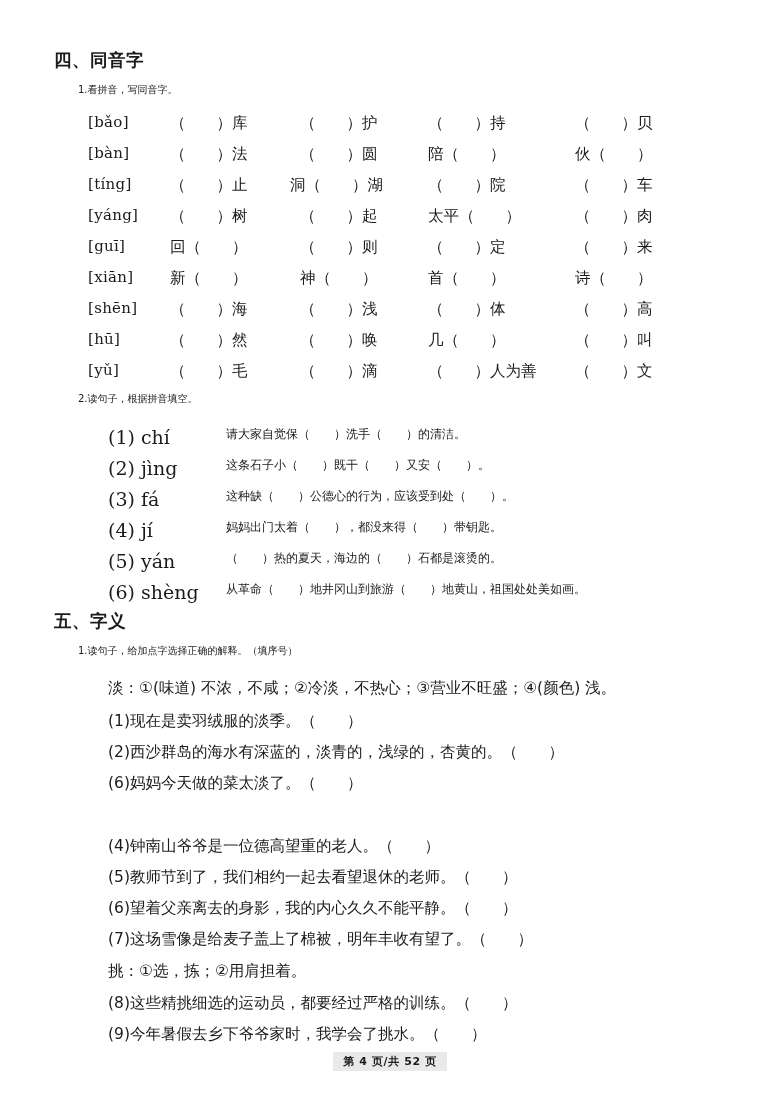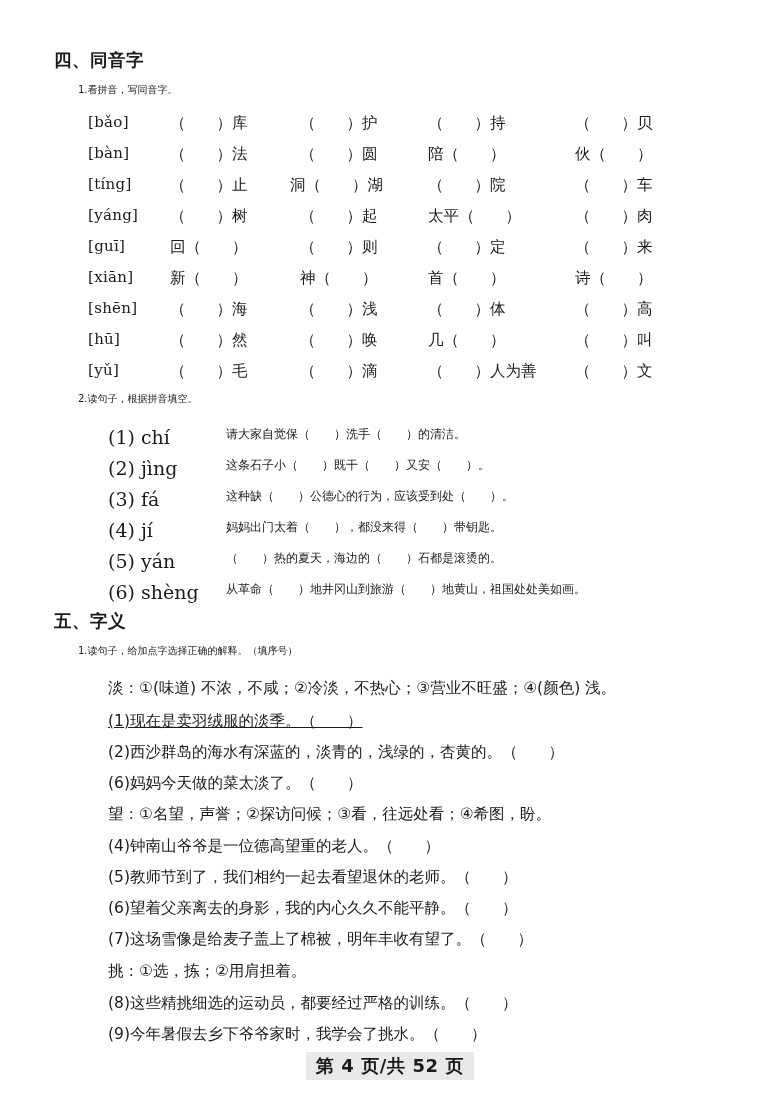--- a/index.html
+++ b/index.html
@@ -92,21 +92,21 @@
     white-space: nowrap;
   }
 
   
   .footer {
     position: absolute;
     left: 0;
     top: 1052px;
     width: 780px;
     text-align: center;
-    font-size: 18px;
+    font-size: 11px;
     font-weight: bold;
     letter-spacing: 0.6px;
   }
   .footer-inner {
     display: inline-block;
     padding: 2px 10px;
     background: #e9e9e9;
   }
 </style>
 </head>
@@ -207,24 +207,23 @@
   <div class="fb-row" style="top:581px;">
     <span class="fb-num">(6) shèng</span>
     <span class="fb-text">从革命（　　）地井冈山到旅游（　　）地黄山，祖国处处美如画。</span>
   </div>
 
   <div class="section-heading abs" style="left:54px; top:613px;">五、字义</div>
 
   <div class="sub-item abs" style="left:78px; top:646px;">1.读句子，给加点字选择正确的解释。（填序号）</div>
 
   <div class="mn-def" style="top:678px;">淡：①(味道) 不浓，不咸；②冷淡，不热心；③营业不旺盛；④(颜色) 浅。</div>
-  <div class="mn-sent" style="top:711px;text-decoration:underline;">(1)现在是卖羽绒服的淡季。（　　）</div>
+  <div class="mn-sent" style="top:711px;">(1)现在是卖羽绒服的淡季。（　　）</div>
   <div class="mn-sent" style="top:742px;">(2)西沙群岛的海水有深蓝的，淡青的，浅绿的，杏黄的。（　　）</div>
   <div class="mn-sent" style="top:773px;">(6)妈妈今天做的菜太淡了。（　　）</div>
-  <div class="mn-def" style="top:804px;">望：①名望，声誉；②探访问候；③看，往远处看；④希图，盼。</div>
   <div class="mn-sent" style="top:836px;">(4)钟南山爷爷是一位德高望重的老人。（　　）</div>
   <div class="mn-sent" style="top:867px;">(5)教师节到了，我们相约一起去看望退休的老师。（　　）</div>
   <div class="mn-sent" style="top:898px;">(6)望着父亲离去的身影，我的内心久久不能平静。（　　）</div>
   <div class="mn-sent" style="top:929px;">(7)这场雪像是给麦子盖上了棉被，明年丰收有望了。（　　）</div>
   <div class="mn-def" style="top:961px;">挑：①选，拣；②用肩担着。</div>
   <div class="mn-sent" style="top:993px;">(8)这些精挑细选的运动员，都要经过严格的训练。（　　）</div>
   <div class="mn-sent" style="top:1024px;">(9)今年暑假去乡下爷爷家时，我学会了挑水。（　　）</div>
 
   <div class="footer">
     <span class="footer-inner">第 4 页/共 52 页</span>

